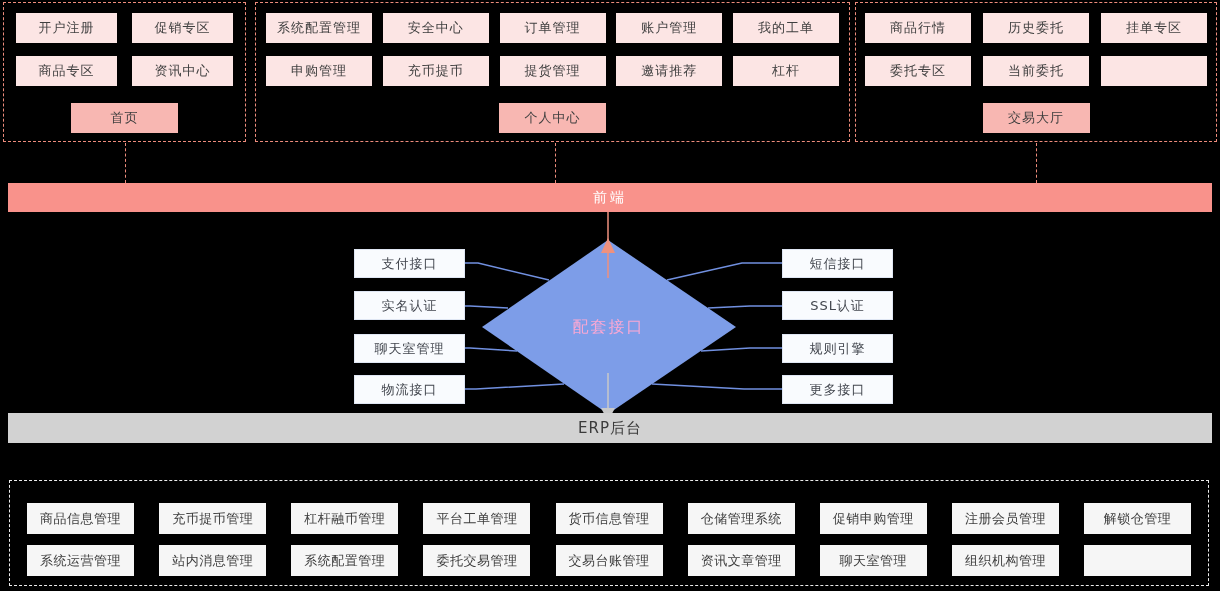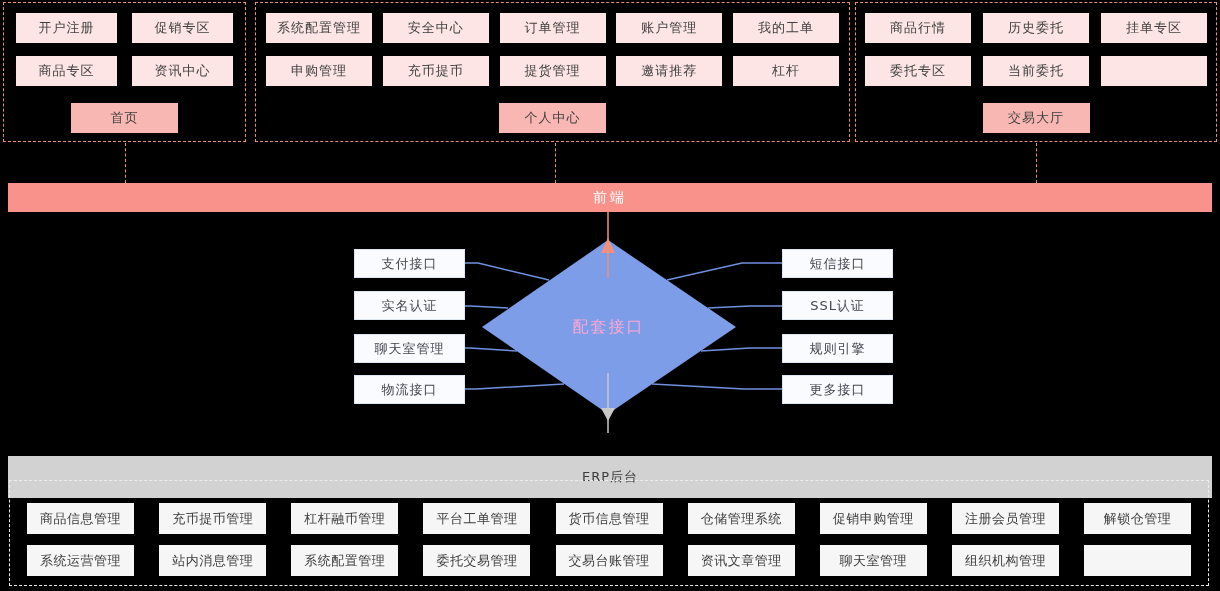--- a/index.html
+++ b/index.html
@@ -20,21 +20,21 @@
         display:flex;align-items:center;justify-content:center;flex:0 0 auto;}
   .pbox.title{background:#f8b7b2;width:107px;}
 
   
   .vdash{position:absolute;top:143px;height:40px;width:0;border-left:1px dashed #ee8c7c;}
   .vd1{left:125px;} .vd2{left:555px;} .vd3{left:1036px;}
 
   
   .bar{position:absolute;left:8px;width:1204px;display:flex;align-items:center;justify-content:center;}
   .bar-frontend{top:183px;height:29px;background:#f9928b;color:#ffffff;font-size:14px;letter-spacing:3px;}
-  .bar-erp{top:456px;height:42px;background:#d2d2d2;color:#3b3b3b;font-size:13px;letter-spacing:1px;}
+  .bar-erp{top:413px;height:30px;background:#d2d2d2;color:#3b3b3b;font-size:15px;letter-spacing:1px;}
 
   
   .hub-svg{position:absolute;left:300px;top:212px;}
   .hub-label{position:absolute;left:538px;top:317px;width:141px;text-align:center;
              color:#f9a8d4;font-size:16px;letter-spacing:2px;}
   .ibox{position:absolute;width:111px;height:29px;background:#f9fbfe;border:1px solid #dfe6f3;
         box-sizing:border-box;display:flex;align-items:center;justify-content:center;
         font-size:13px;color:#42464e;letter-spacing:1px;}
   .il{left:342px;margin-left:12px;} .ir{left:782px;}
   .iy1{top:249px;} .iy2{top:291px;} .iy3{top:334px;} .iy4{top:375px;}

